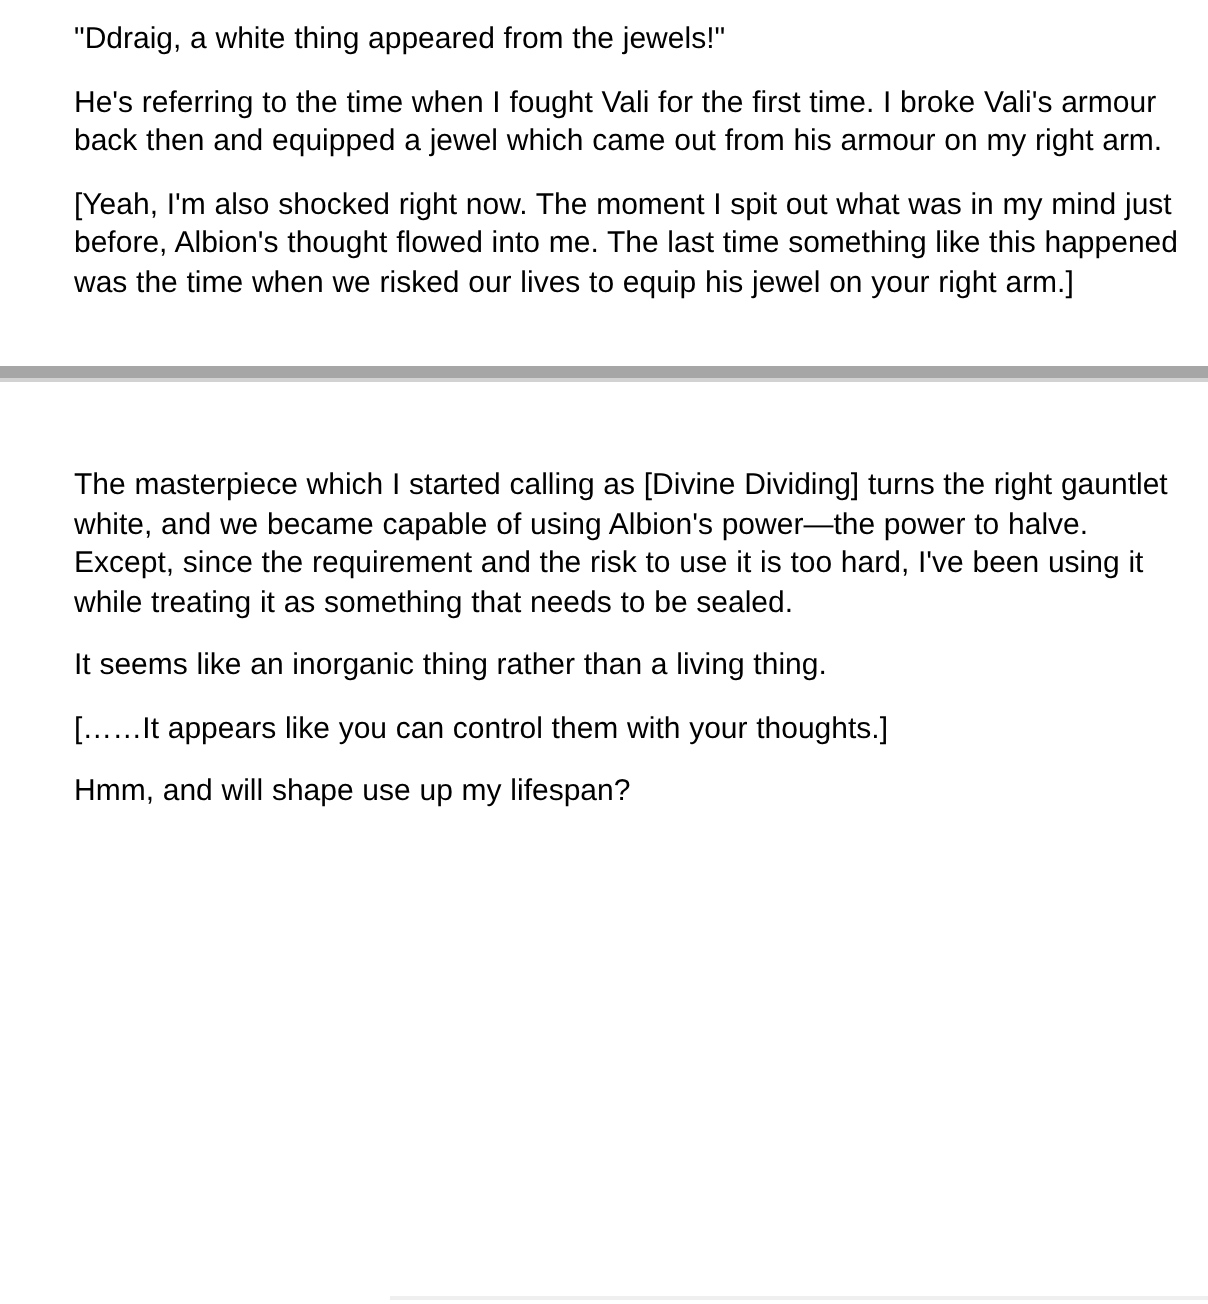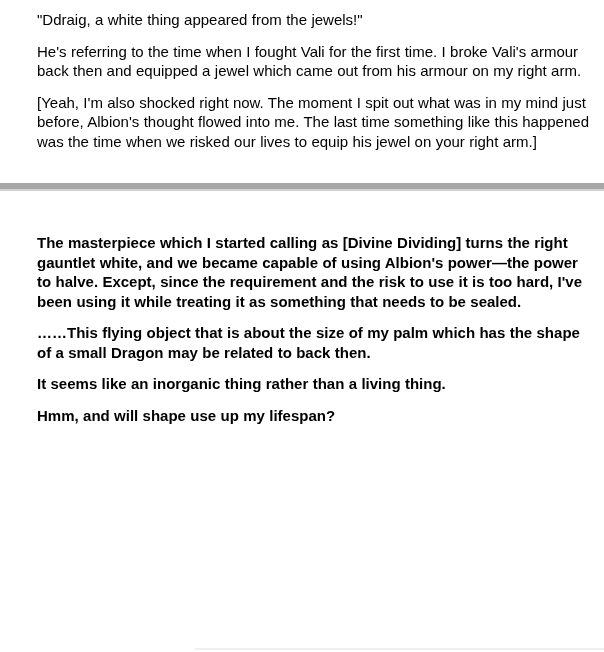--- a/index.html
+++ b/index.html
@@ -29,21 +29,20 @@
     word-spacing: 0.2px;
   }
   .text-block p:last-child {
     margin-bottom: 0;
   }
   .section-top {
     padding-top: 10px;
   }
   .section-bottom {
     margin-top: 42px;
-    font-weight: bold;
   }
   .page-divider {
     margin-top: 32px;
     width: 604px;
     height: 6px;
     background: var(--divider, #a6a6a6);
     border-bottom: 2px solid var(--divider-edge, #d2d2d2);
   }
   .next-divider-edge {
     position: absolute;
@@ -62,20 +61,20 @@
   <section class="text-block section-top">
     <p>"Ddraig, a white thing appeared from the jewels!"</p>
     <p>He's referring to the time when I fought Vali for the first time. I broke Vali's armour back then and equipped a jewel which came out from his armour on my right arm.</p>
     <p>[Yeah, I'm also shocked right now. The moment I spit out what was in my mind just before, Albion's thought flowed into me. The last time something like this happened was the time when we risked our lives to equip his jewel on your right arm.]</p>
   </section>
 
   <div class="page-divider"></div>
 
   <section class="text-block section-bottom">
     <p>The masterpiece which I started calling as [Divine Dividing] turns the right gauntlet white, and we became capable of using Albion's power—the power to halve. Except, since the requirement and the risk to use it is too hard, I've been using it while treating it as something that needs to be sealed.</p>
-    <p>……This flying object that is about the size of my palm which has the shape of a small Dragon may be related to back then.</p>
     <p>It seems like an inorganic thing rather than a living thing.</p>
+    <p>[……It appears like you can control them with your thoughts.]</p>
     <p>Hmm, and will shape use up my lifespan?</p>
   </section>
 
   <div class="next-divider-edge"></div>
 
 </div>
 
 </body></html>

